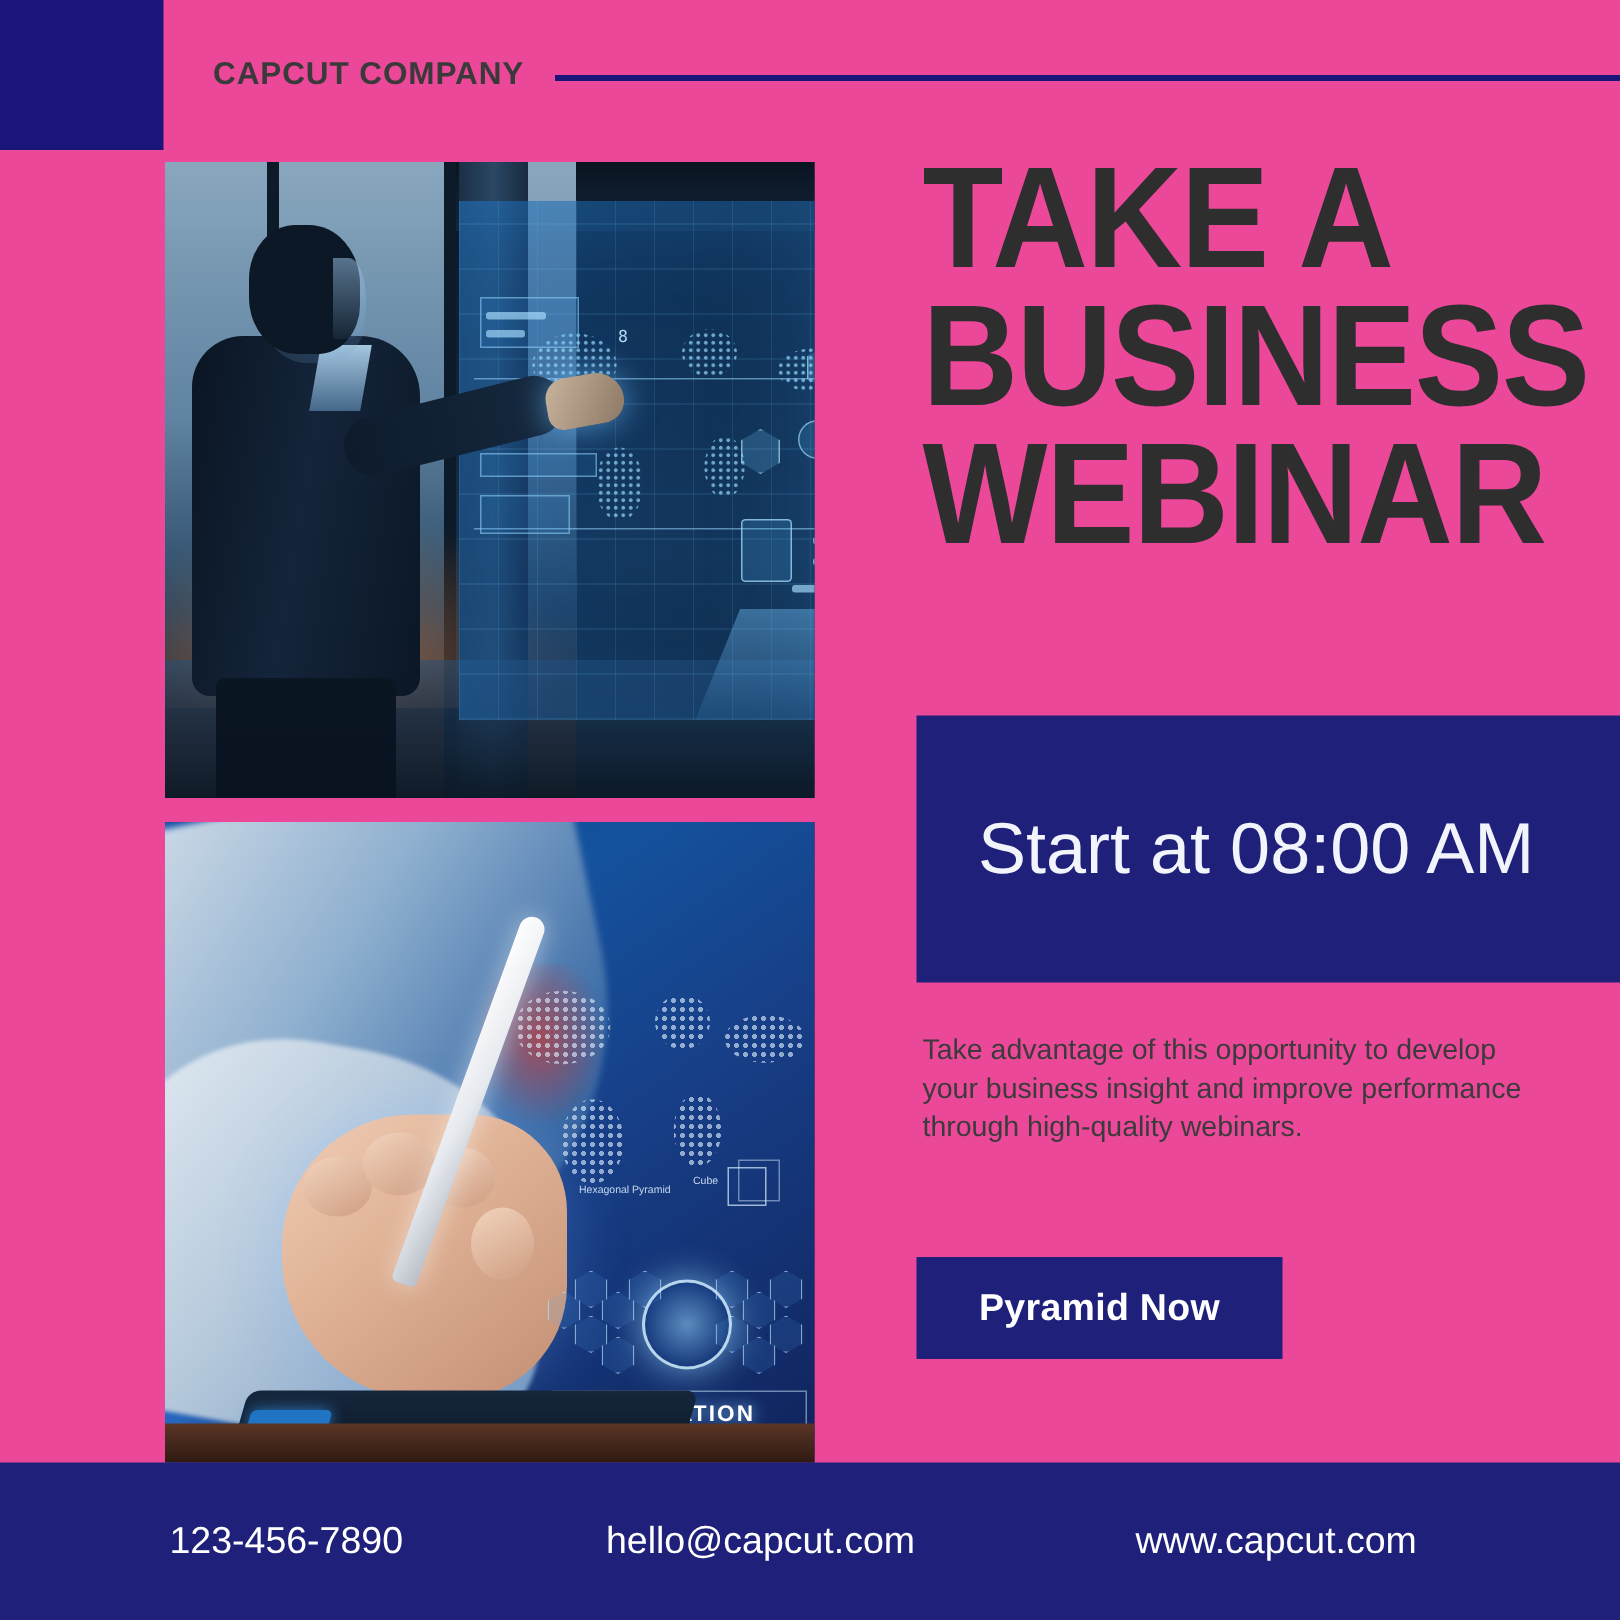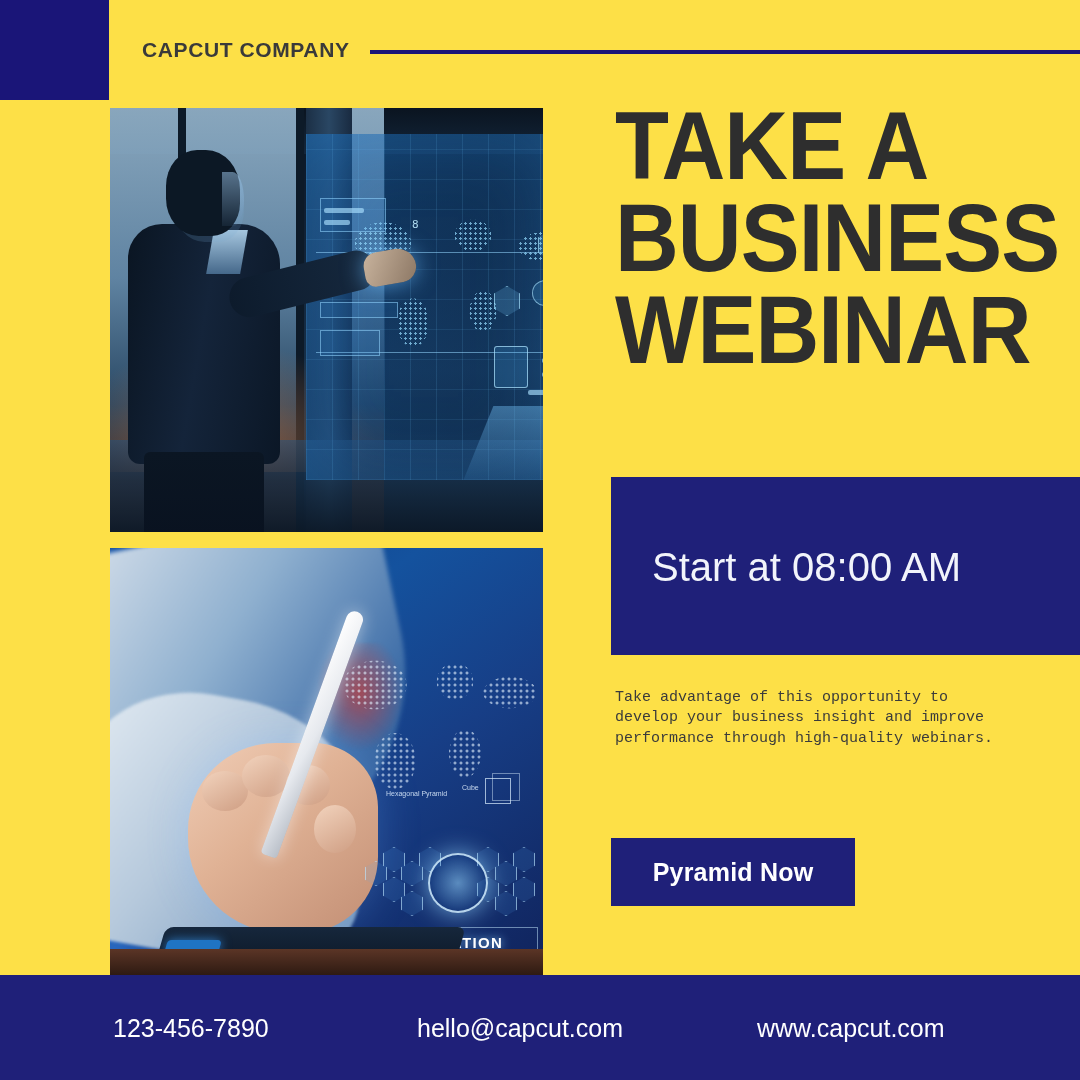--- a/index.html
+++ b/index.html
@@ -3,21 +3,21 @@
 <meta charset="utf-8">
 <style>
   * { margin:0; padding:0; box-sizing:border-box; }
   html,body { width:1080px; height:1080px; }
   body {
     background:#ffffff;
     font-family:"Liberation Sans", sans-serif;
     overflow:hidden;
     position:relative;
   }
-  .poster { position:relative; width:1080px; height:1080px; background:#fde047; overflow:hidden; }
+  .poster { position:relative; width:1080px; height:1080px; background:#ec4899; overflow:hidden; }
 
   
   .corner-block {
     position:absolute; left:0; top:0; width:109px; height:100px;
     background:#1a1578;
   }
   .brand {
     position:absolute; left:142px; top:38px;
     font-size:21px; font-weight:bold; letter-spacing:.6px;
     color:#3a3a3a; white-space:nowrap;
@@ -273,47 +273,47 @@
     position:absolute; left:611px; top:477px; width:469px; height:178px;
     background:#1f2079;
     display:flex; flex-direction:column; justify-content:center;
     padding-left:41px;
   }
   .date-main {
     color:#ffffff; font-size:46px; font-weight:bold; letter-spacing:.5px;
     line-height:1.05;
   }
   .date-sub {
-    color:#f2f4fb; font-size:40px; font-weight:normal; line-height:1.15;
+    color:#f2f4fb; font-size:48px; font-weight:normal; line-height:1.15;
     margin-top:2px;
   }
 
   .blurb {
     position:absolute; left:615px; top:688px; width:400px;
-    color:#3b3b3b; font-size:15px; line-height:1.35;font-family:Liberation Mono, monospace;
+    color:#3b3b3b; font-size:19px; line-height:1.35;
   }
 
   .cta {
     position:absolute; left:611px; top:838px; width:244px; height:68px;
     background:#1f2079; border:none; cursor:pointer;
     display:flex; align-items:center; justify-content:center;
   }
   .cta-label { color:#fff; font-size:25px; font-weight:bold; letter-spacing:.2px; }
 
   
   .footer {
     position:absolute; left:0; bottom:0; width:1080px; height:105px;
     background:#1f2079;
   }
   .footer-item {
     position:absolute; top:50%; transform:translateY(-50%);
     color:#ffffff; font-size:25px; white-space:nowrap;
   }
   .f1 { left:113px; }
-  .f2 { left:417px; }
+  .f2 { left:404px; }
   .f3 { left:757px; }
 </style>
 </head>
 <body>
 
 <div class="poster">
 
   <div class="corner-block"></div>
   <div class="brand">CAPCUT COMPANY</div>
   <div class="header-rule"></div>

